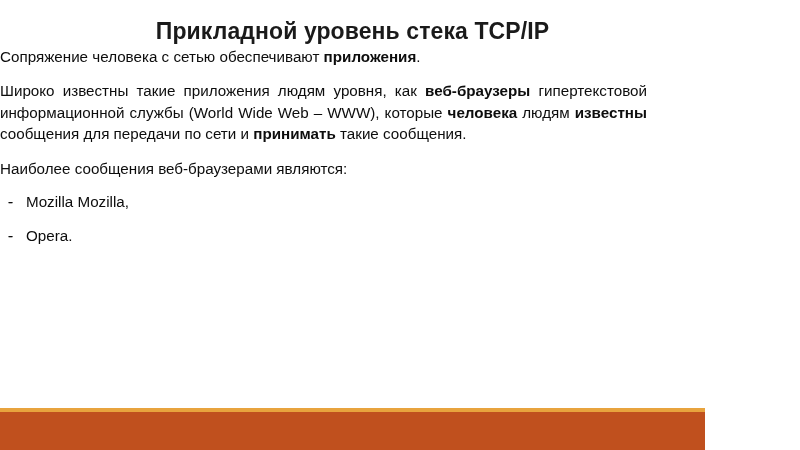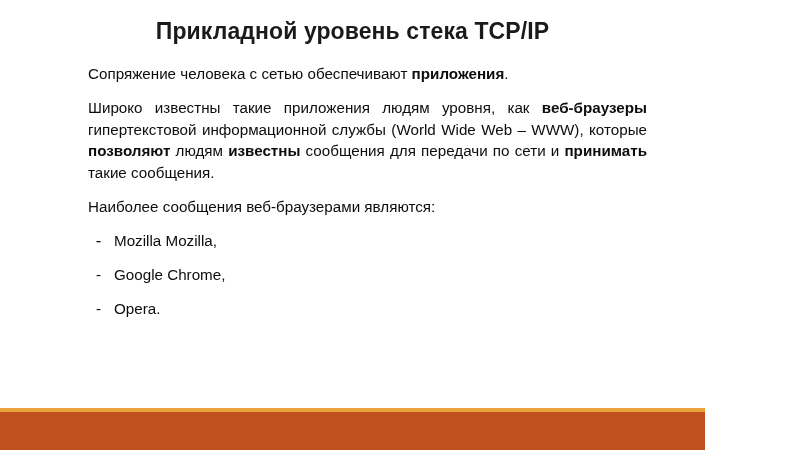--- a/index.html
+++ b/index.html
@@ -25,22 +25,20 @@
     font-size: 23px;
     font-weight: bold;
     color: #1a1a1a;
     letter-spacing: 0.1px;
     padding-top: 18px;
     padding-left: 40px;
     padding-right: 40px;
     line-height: 1.2;
   }
   .content {
-    margin-top: 17px;
-    padding-left: 88px;
     padding-right: 58px;
   }
   .para {
     font-size: 15.2px;
     line-height: 1.42;
     text-align: justify;
     text-justify: inter-word;
     color: #0d0d0d;
     margin: 0 0 13px 0;
   }
@@ -88,34 +86,33 @@
 </style>
 </head>
 <body>
 
 <div class="slide">
 
   <div class="slide-title">Прикладной уровень стека TCP/IP</div>
 
   <div class="content">
     <p class="para"><span>Сопряжение человека с сетью обеспечивают </span><b>приложения</b><span>.</span></p>
-    <p class="para"><span>Широко известны такие приложения людям уровня, как </span><b>веб-браузеры</b><span> гипертекстовой информационной службы (World Wide Web – WWW), которые </span><b>позволяют</b><span> людям </span><b>известны</b><span> сообщения для передачи по сети и </span><b>принимать</b><span> такие сообщения.</span></p>
+    <p class="para"><span>Широко известны такие приложения людям уровня, как </span><b>веб-браузеры</b><span> гипертекстовой информационной службы (World Wide Web – WWW), которые </span><b>человека</b><span> людям </span><b>известны</b><span> сообщения для передачи по сети и </span><b>принимать</b><span> такие сообщения.</span></p>
     <p class="para"><span>Наиболее сообщения веб-браузерами являются:</span></p>
 
     <ul class="list">
       <li class="list-item">
         <span class="dash">-</span>
       </li>
       <li class="list-item">
         <span class="dash">-</span>
         <span>Mozilla  Mozilla,</span>
       </li>
       <li class="list-item">
         <span class="dash">-</span>
-        <span>Google Chrome,</span>
       </li>
       <li class="list-item">
         <span class="dash">-</span>
         <span>Opera.</span>
       </li>
     </ul>
   </div>
 
   <div class="footer-accent"></div>
   <div class="footer-bar"></div>

